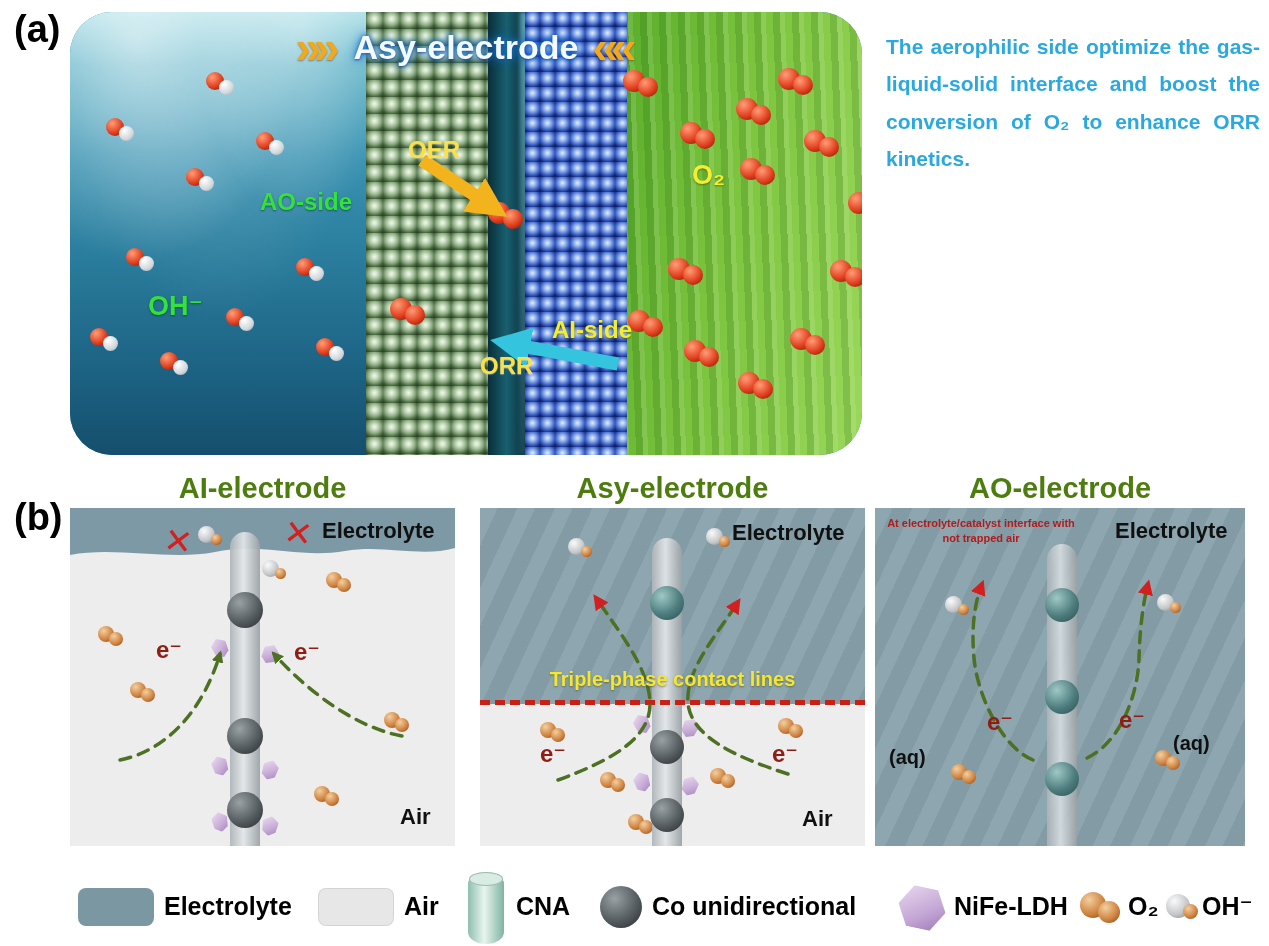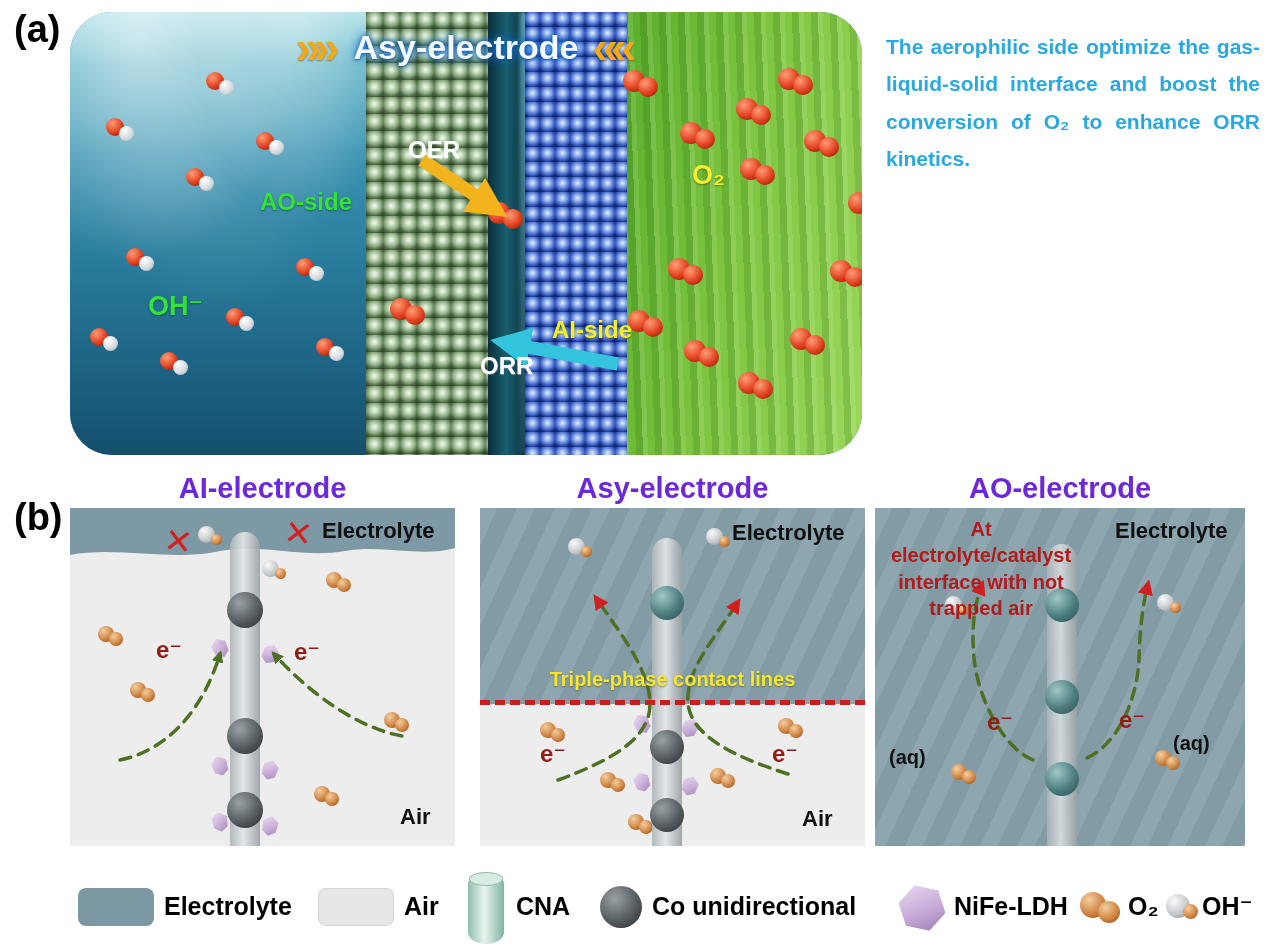--- a/index.html
+++ b/index.html
@@ -37,21 +37,21 @@
   .scene-title { position:absolute; top:12px; left:0; width:100%; display:flex;
            justify-content:center; align-items:center; gap:14px; z-index:7; }
   .chev { font-size:46px; font-weight:bold; color:#f0a81c; line-height:1; letter-spacing:-7px;
            padding-right:7px; text-shadow:0 1px 2px rgba(80,40,0,.45); }
   .stitle { font-size:34px; font-weight:bold; color:#f4fbff;
            text-shadow:0 0 12px #1d6fd1, 0 0 5px #1d6fd1, 0 1px 2px rgba(0,0,40,.5); }
 
   .slabel { position:absolute; font-weight:bold; font-size:24px; z-index:7; }
   .sl-green { color:#35e13c; text-shadow:0 1px 2px rgba(0,40,0,.5); }
   .sl-yellow { color:#f3ef2f; text-shadow:0 1px 2px rgba(60,60,0,.55); }
-  .sl-red { color:#ffffff; text-shadow:0 1px 1px rgba(255,255,255,.35);text-align:right; }
+  .sl-red { color:#fde047; text-shadow:0 1px 1px rgba(255,255,255,.35);text-align:right; }
   .scene-arrows { position:absolute; inset:0; z-index:5; }
 
   
   .m { position:absolute; width:0; height:0; }
   .s { position:absolute; display:block; border-radius:50%; }
   .s.red    { background:radial-gradient(circle at 35% 30%, #ff9d76, #e2401f 55%, #7e1203); }
   .s.white  { background:radial-gradient(circle at 35% 30%, #ffffff, #d2d8dc 60%, #93a2aa); }
   .s.orange { background:radial-gradient(circle at 35% 30%, #f3cf9f, #cd7f3c 60%, #7c430f); }
   .s.gray   { background:radial-gradient(circle at 35% 30%, #fafafa, #c2c5c7 60%, #7c8184); }
 
@@ -59,21 +59,21 @@
   .a-notes { position:absolute; left:884px; top:20px; width:376px; }
   .note-row { display:flex; align-items:center; gap:12px; margin:2px 0 4px 0; }
   .smiley { width:40px; height:40px; flex:none; }
   .c-blue { color:#2aa8e0; }
   .c-green { color:#17b24f; }
   .note-head { font-size:23px; font-weight:bold; }
   .note-body { font-size:21px; font-weight:bold; line-height:1.78; text-align:justify;
                text-align-last:justify; margin:8px 0 18px 2px; }
 
   
-  .btitle { position:absolute; top:472px; text-align:center; font-size:29px; font-weight:bold; color:#6d28d9; }
+  .btitle { position:absolute; top:472px; text-align:center; font-size:29px; font-weight:bold; color:#4d7c0f; }
   .bbox { position:absolute; top:508px; height:338px; background:#ededee; overflow:hidden; }
   .elyte-fill { background-color:#87a1ab;
         background-image:repeating-linear-gradient(115deg, rgba(255,255,255,.055) 0 16px, rgba(20,40,50,.045) 16px 34px); }
   .elyte-top { position:absolute; left:0; top:0; right:0; height:196px; }
   .wave { position:absolute; left:0; top:0; }
   .tpl-line { position:absolute; top:192px; left:0; width:100%; height:0;
         border-top:5px dashed #c82015; z-index:4; }
   .tpcl { position:absolute; top:160px; left:0; width:100%; text-align:center;
         color:#f4e734; font-weight:bold; font-size:20px; z-index:6;
         text-shadow:0 1px 2px rgba(70,70,0,.55); }
@@ -84,21 +84,21 @@
   .np.dark { background:radial-gradient(circle at 35% 30%, #9aa1a5, #565d61 55%, #24282b); }
   .np.teal { background:radial-gradient(circle at 35% 30%, #9fc8c6, #4e7d7e 55%, #274d4f); }
   .petal { position:absolute; width:16px; height:20px; z-index:3;
         background:linear-gradient(145deg,#ecdff2,#cbb0d9 55%,#a282ba);
         clip-path:polygon(50% 0,100% 28%,92% 78%,50% 100%,8% 78%,0 28%); }
   .flow { position:absolute; inset:0; z-index:4; }
   .xmark { position:absolute; font-size:34px; font-weight:bold; color:#d41f1f;
         transform:rotate(8deg); z-index:6; line-height:1; }
   .blabel { position:absolute; font-weight:bold; font-size:22px; color:#101010; z-index:6; }
   .rednote { position:absolute; font-weight:bold; color:#b01b1b; text-align:center;
-        font-size:20px; line-height:1.32; z-index:6; }
+        font-size:11px; line-height:1.32; z-index:6; }
   .elabel { position:absolute; font-size:24px; font-weight:bold; color:#8f1d12; z-index:6; }
   .aq { position:absolute; font-size:20px; font-weight:bold; color:#101010; z-index:6; }
 
   
   .legend { position:absolute; left:0; top:870px; width:1269px; height:76px; }
   .lg-rect { position:absolute; width:76px; height:38px; border-radius:8px; top:18px; }
   .lg-elyte { background:#7b98a2; }
   .lg-air { background:#e7e7e8; box-shadow:inset 0 0 0 1px rgba(0,0,0,.08); }
   .lg-label { position:absolute; top:22px; font-size:25px; font-weight:bold; color:#000; }
   .cyl { position:absolute; width:36px; height:72px; top:2px;

